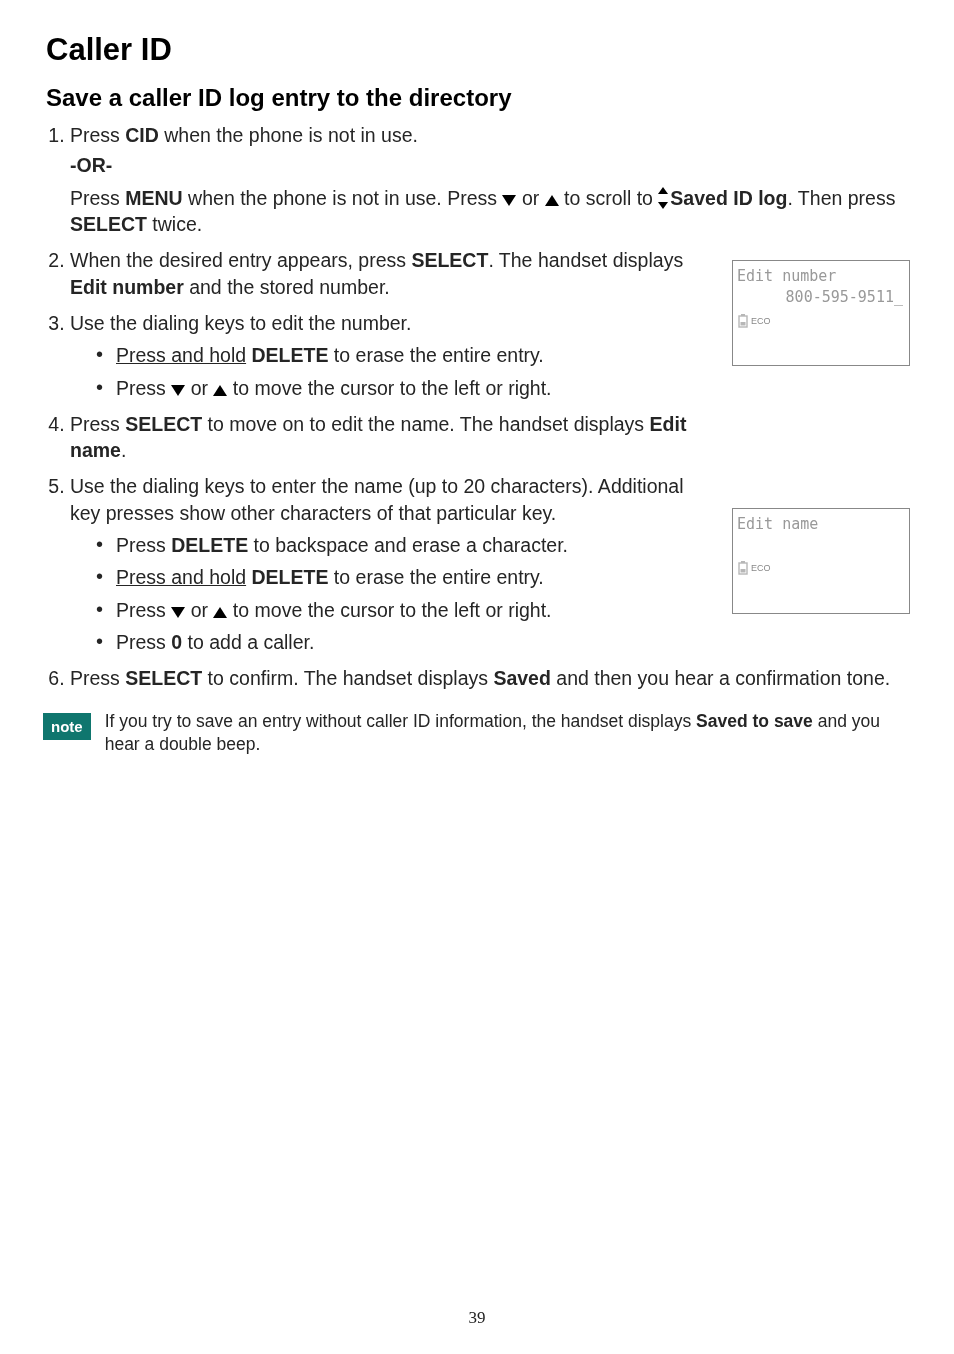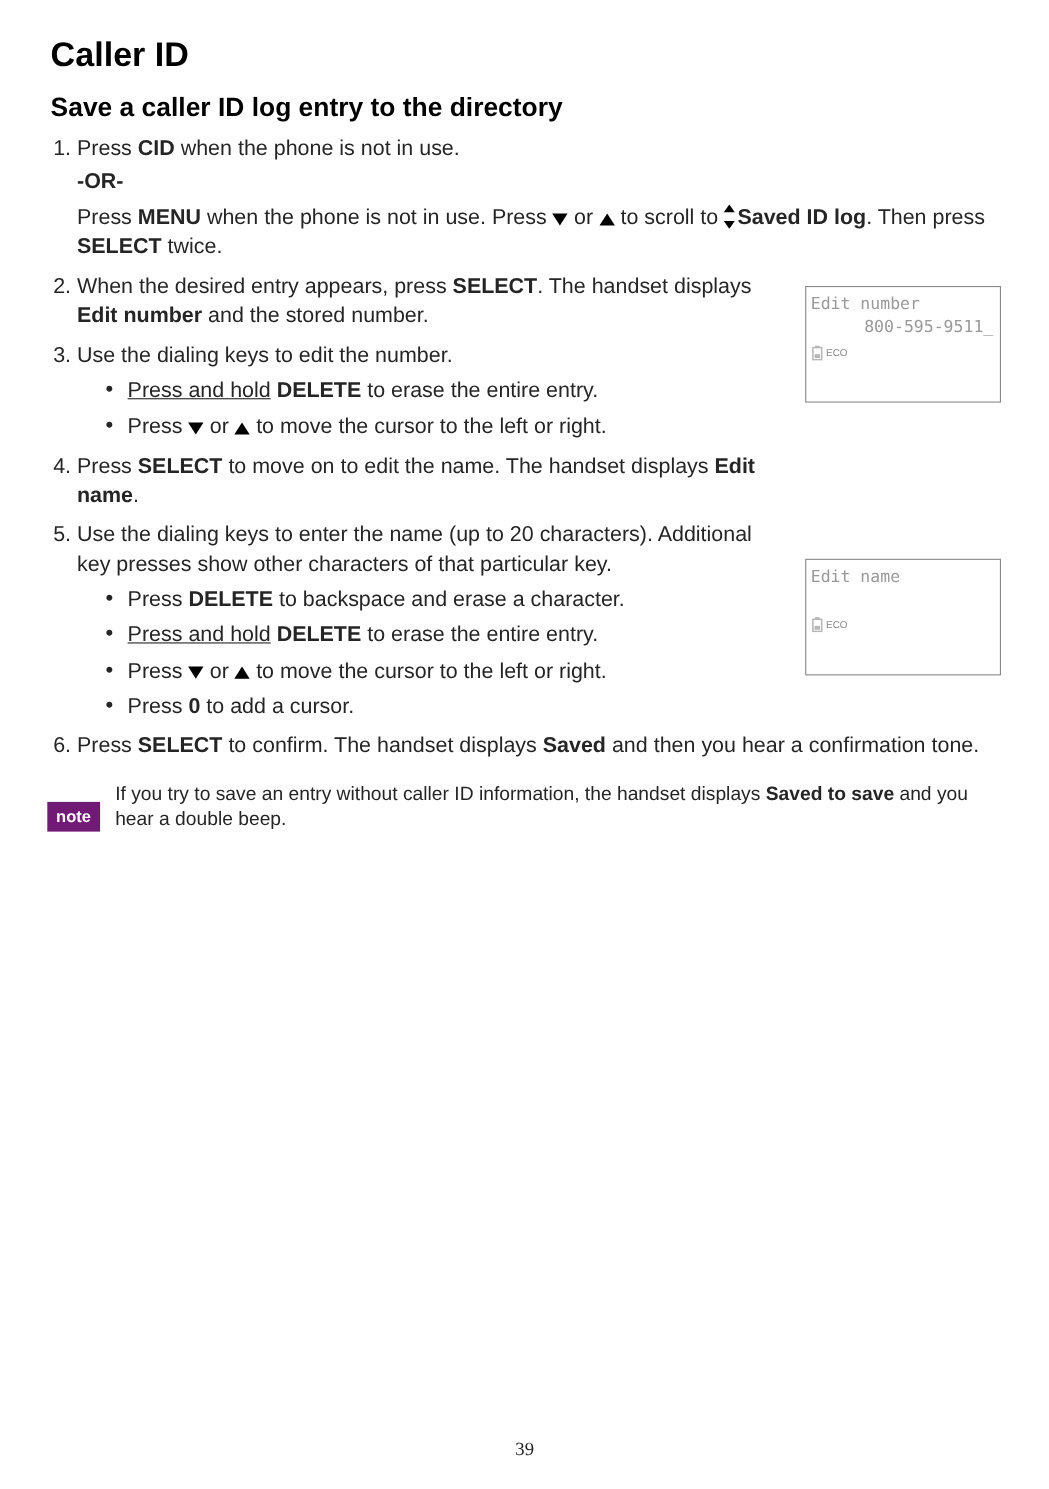--- a/index.html
+++ b/index.html
@@ -135,28 +135,28 @@
   .eco-label { font-size: 9px; color: #888; font-family: Arial; }
 
   .note-row {
     display: flex;
     align-items: flex-start;
     gap: 14px;
     margin-top: 18px;
     margin-left: -3px;
   }
   .note-badge {
-    background: #701a75;
+    background: #0f766e;
     color: #fff;
     font-size: 15px;
     font-weight: bold;
     padding: 4px 8px 3px 8px;
     font-family: Arial;
     flex-shrink: 0;
-    margin-top: 19px;
+    margin-top: 3px;
   }
   .note-text {
     font-size: 17.5px;
     line-height: 1.35;
   }
   .main-col {
     width: 640px;
   }
   .page-num {
     position: absolute;
@@ -207,21 +207,21 @@
       </li>
 
       <li>
         <div class="main-col">
           <span>Use the dialing keys to enter the name (up to 20 characters). Additional key presses show other characters of that particular key.</span>
         </div>
         <ul>
           <li><span>Press </span><b>DELETE</b><span> to backspace and erase a character.</span></li>
           <li><span class="underline">Press and hold</span> <b>DELETE</b><span> to erase the entire entry.</span></li>
           <li><span>Press </span><span class="arrow-down"></span><span> or </span><span class="arrow-up"></span><span> to move the cursor to the left or right.</span></li>
-          <li><span>Press </span><b>0</b><span> to add a cursor.</span></li>
+          <li><span>Press </span><b>0</b><span> to add a caller.</span></li>
         </ul>
       </li>
 
       <li>
         <span>Press </span><b>SELECT</b><span> to confirm. The handset displays </span><b>Saved</b><span> and then you hear a confirmation tone.</span>
       </li>
     </ol>
 
     <div class="note-row">
       <div class="note-badge">note</div>

